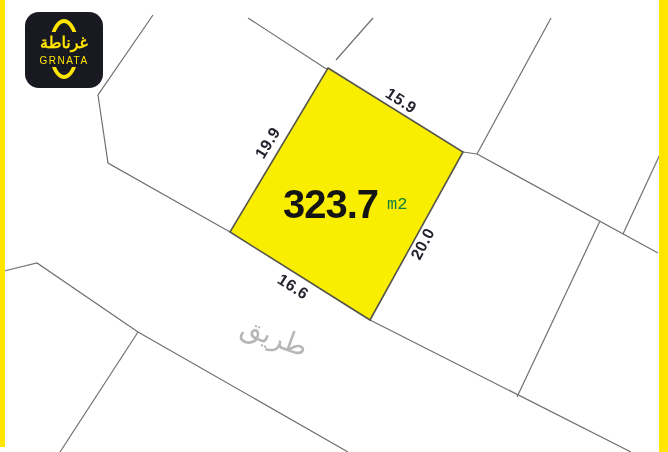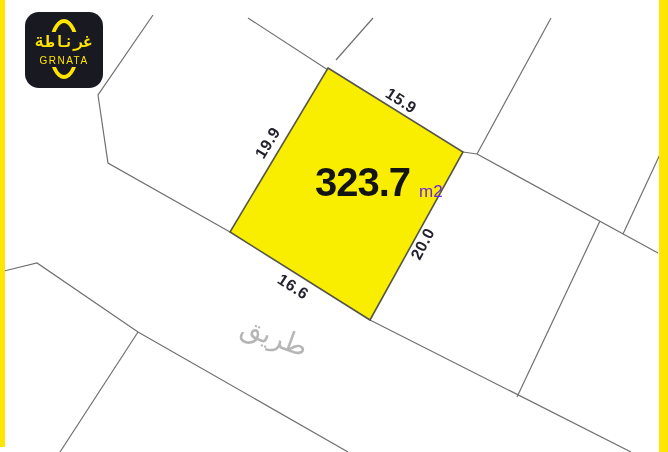--- a/index.html
+++ b/index.html
@@ -25,39 +25,39 @@
     background:#191921;border-radius:14px;z-index:6;
   }
   .logo-ellipse{
     position:absolute;left:50%;top:7px;transform:translateX(-50%);
     width:30px;height:60px;border:4px solid #FFE500;border-radius:50%;
     box-sizing:border-box;
   }
   .logo-ar{
     position:absolute;left:0;top:20px;width:100%;height:22px;
     background:#191921;color:#FFE500;text-align:center;
-    font-family:Liberation Mono, monospace;
+    font-family:Liberation Serif, serif;
     font-size:16px;font-weight:bold;line-height:22px;
   }
   .logo-en{
     position:absolute;left:0;top:42px;width:100%;height:13px;
     background:#191921;color:#FFE500;text-align:center;
     font-size:10px;font-weight:normal;letter-spacing:1.5px;line-height:13px;
   }
 
   
   .lbl{position:absolute;z-index:3;white-space:nowrap;}
   .area{
-    left:283px;top:162px;display:flex;align-items:flex-end;margin-left:32px;
+    left:283px;top:184px;display:flex;align-items:center;
   }
   .area-value{
     color:#141414;font-size:40px;font-weight:bold;line-height:1;
     letter-spacing:-1px;
   }
-  .area-unit{color:#6d28d9;font-size:17px;margin-left:9px;font-weight:400;}
+  .area-unit{color:#15803d;font-size:17px;margin-left:9px;font-weight:400;font-family:Liberation Mono, monospace;}
 
   .dim{
     color:#23232e;font-size:16px;font-weight:bold;letter-spacing:0.5px;
     width:42px;text-align:center;line-height:1;
   }
   .dim-top   {left:380px;top:93px; transform:rotate(33deg);}
   .dim-left  {left:247px;top:135px;transform:rotate(-58deg);}
   .dim-right {left:402px;top:236px;transform:rotate(-62deg);}
   .dim-bottom{left:272px;top:279px;transform:rotate(33deg);}
 

